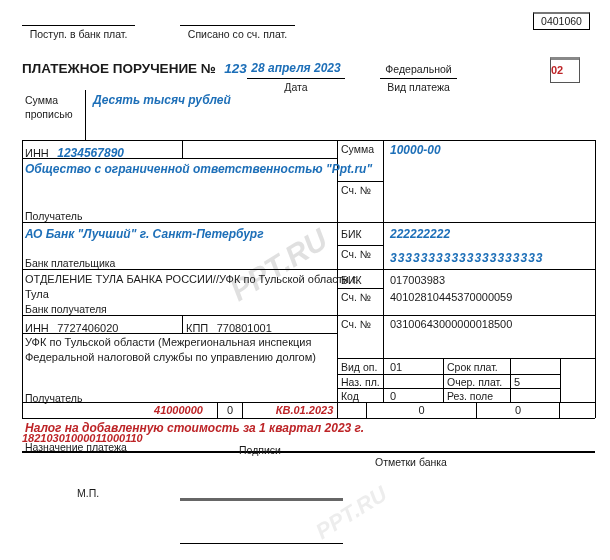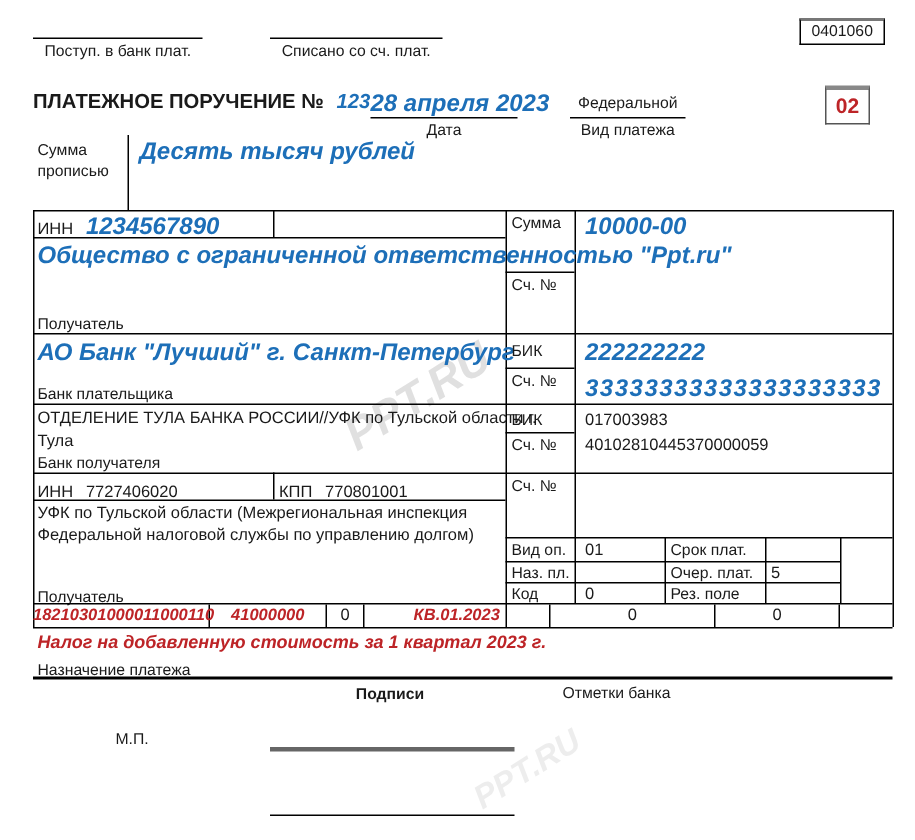--- a/index.html
+++ b/index.html
@@ -1,31 +1,31 @@
 <!DOCTYPE html>
 <html><head>
 <meta charset="utf-8">
 <style>
   html,body{margin:0;padding:0;background:#ffffff;}
   .page{position:relative;width:610px;height:560px;background:#ffffff;color:#1a1a1a;
         font-family:"Liberation Sans", sans-serif;overflow:hidden;}
   .a{position:absolute;}
   .lbl{font-size:10.5px;color:#1a1a1a;white-space:nowrap;}
   .val{font-size:11px;color:#1a1a1a;white-space:nowrap;}
-  .blue{color:#1d6fb8;font-weight:bold;font-style:italic;font-size:16px;white-space:nowrap;}
+  .blue{color:#1d6fb8;font-weight:bold;font-style:italic;font-size:12px;white-space:nowrap;}
   .red12{color:#bd2427;font-weight:bold;font-style:italic;font-size:12px;white-space:nowrap;}
   .redcell{color:#bd2427;font-weight:bold;font-style:italic;}
   .center{text-align:center;}
   .hline{background:#000;height:1px;}
   .vline{background:#000;width:1px;}
   .title{font-size:13.5px;font-weight:bold;white-space:nowrap;}
   .codebox{border:1px solid #000;border-top:2px solid #777;text-align:center;
            font-size:10.5px;line-height:15px;box-sizing:border-box;}
-  .statusbox{border:1px solid #555;border-top:3px solid #888;text-align:center;
-             color:#bd2427;font-weight:bold;font-size:14px;line-height:21px;box-sizing:border-box;}
+  .statusbox{border:1px solid #555;border-top:3px solid #888;text-align:left;
+             color:#bd2427;font-weight:bold;font-size:11px;line-height:21px;box-sizing:border-box;}
   .rowflex{display:flex;font-size:11px;line-height:15px;text-align:center;}
   .rowflex .c{box-sizing:border-box;border-right:1px solid #000;flex:0 0 auto;}
   .rowflex .c:last-child{border-right:none;}
   .wm{font-weight:bold;font-style:italic;transform:rotate(-32deg);white-space:nowrap;pointer-events:none;}
 </style>
 </head>
 <body>
 
 <div class="page">
 
@@ -99,20 +99,21 @@
   <div class="a" style="left:25px;top:318px;">
     <span class="val">ИНН</span>
     <span class="val" style="margin-left:4px;">7727406020</span>
   </div>
   <div class="a" style="left:186px;top:318px;">
     <span class="val">КПП</span>
     <span class="val" style="margin-left:4px;">770801001</span>
   </div>
   <div class="a hline" style="left:22px;top:333px;width:315px;"></div>
   <div class="a lbl" style="left:341px;top:318px;">Сч. №</div>
+  <div class="a val" style="left:390px;top:318px;">03100643000000018500</div>
   <div class="a val" style="left:25px;top:351px;">Федеральной налоговой службы по управлению долгом)</div>
   <div class="a val" style="left:25px;top:336px;">УФК по Тульской области (Межрегиональная инспекция</div>
 
   <div class="a hline" style="left:337px;top:358px;width:258px;"></div>
   <div class="a vline" style="left:443px;top:358px;height:44px;"></div>
   <div class="a vline" style="left:510px;top:358px;height:44px;"></div>
   <div class="a vline" style="left:560px;top:358px;height:44px;"></div>
   <div class="a hline" style="left:337px;top:374px;width:223px;"></div>
   <div class="a hline" style="left:337px;top:388px;width:223px;"></div>
   <div class="a lbl" style="left:341px;top:361px;">Вид оп.</div>
@@ -122,33 +123,33 @@
   <div class="a lbl" style="left:447px;top:376px;">Очер. плат.</div>
   <div class="a val" style="left:514px;top:376px;">5</div>
   <div class="a lbl" style="left:341px;top:390px;">Код</div>
   <div class="a val" style="left:390px;top:390px;">0</div>
   <div class="a lbl" style="left:447px;top:390px;">Рез. поле</div>
 
   <div class="a lbl" style="left:25px;top:392px;">Получатель</div>
   <div class="a hline" style="left:22px;top:402px;width:573px;"></div>
 
   <div class="a rowflex" style="left:22px;top:403px;width:573px;height:15px;">
-    <div class="c redcell" style="width:118px;">18210301000011000110</div>
+    <div class="c redcell" style="width:118px;margin-top:28px;">18210301000011000110</div>
     <div class="c redcell" style="width:78px;">41000000</div>
     <div class="c" style="width:25px;">0</div>
     <div class="c redcell" style="width:124px;">КВ.01.2023</div>
     <div class="c" style="width:110px;">0</div>
     <div class="c" style="width:83px;">0</div>
     <div class="c" style="width:35px;"></div>
   </div>
   <div class="a hline" style="left:22px;top:418px;width:573px;"></div>
 
   <div class="a red12" style="left:25px;top:421px;">Налог на добавленную стоимость за 1 квартал 2023 г.</div>
   <div class="a lbl" style="left:25px;top:441px;">Назначение платежа</div>
   <div class="a" style="left:22px;top:451px;width:573px;height:2px;background:#000;"></div>
 
-  <div class="a lbl center" style="left:210px;top:457px;width:100px;font-weight:bold;">Подписи</div>
+  <div class="a lbl center" style="left:210px;top:444px;width:100px;">Подписи</div>
   <div class="a lbl center" style="left:371px;top:456px;width:80px;">Отметки банка</div>
   <div class="a lbl" style="left:77px;top:487px;">М.П.</div>
   <div class="a" style="left:180px;top:498px;width:163px;height:3px;background:#666;"></div>
   <div class="a" style="left:180px;top:543px;width:163px;height:1px;background:#000;"></div>
 
 </div>
 
 </body></html>

